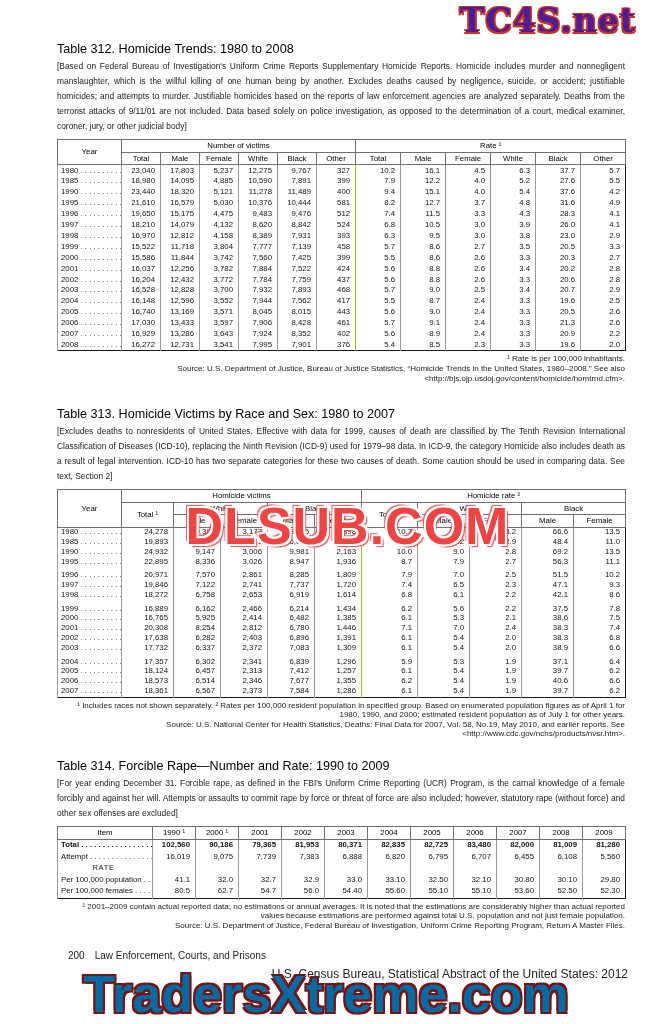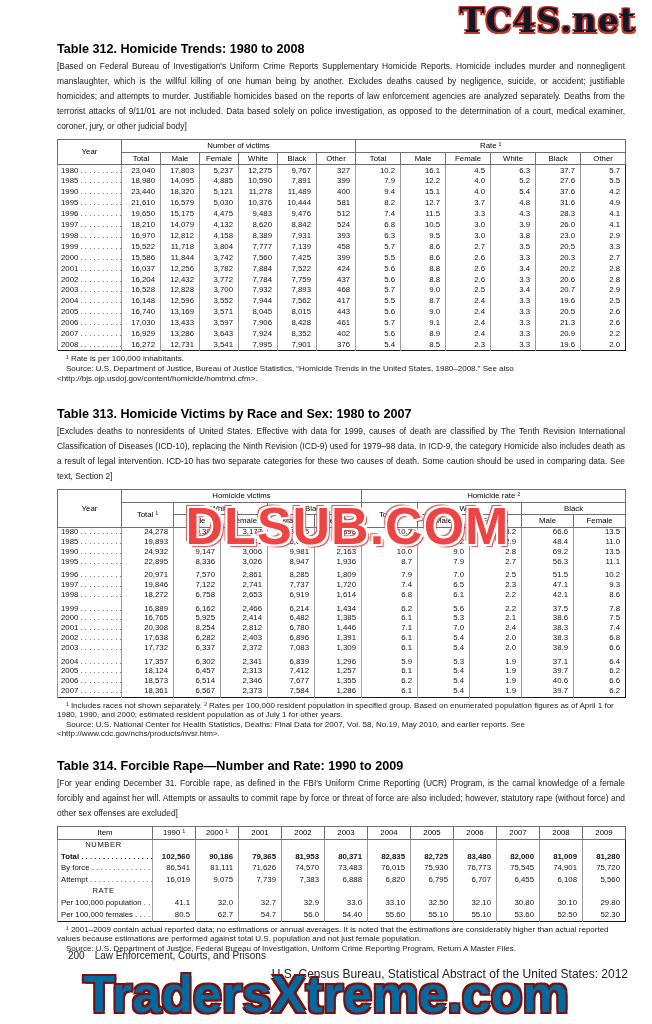--- a/index.html
+++ b/index.html
@@ -2,21 +2,21 @@
 <html><head>
 <meta charset="utf-8">
 <style>
   *{box-sizing:border-box;margin:0;padding:0;}
   html,body{width:652px;height:1024px;}
   body{
     position:relative;overflow:hidden;background:#ffffff;color:#111;
     font-family:"Liberation Sans","DejaVu Sans",sans-serif;
   }
   .content{position:absolute;left:57px;top:0;width:568px;}
-  .t-title{font-size:12.6px;font-weight:bold;color:#000;}
+  .t-title{font-size:12.6px;font-weight:normal;color:#000;}
   #title312{margin-top:42px;}
   #title313{margin-top:24px;}
   #title314{margin-top:20px;}
   .intro{font-size:8.4px;line-height:15px;text-align:justify;margin:3px 0 5px;color:#1a1a1a;}
   table{border-collapse:collapse;width:100%;table-layout:fixed;border:1px solid #1a1a1a;margin-top:2px;}
   thead{border-bottom:1px solid #1a1a1a;}
   th{font-weight:normal;font-size:7.8px;line-height:9.5px;padding:1px 2px;text-align:center;
      border:1px solid #6f6f6f;vertical-align:middle;color:#000;}
   td{font-size:7.8px;padding:0.5px 5px 0.5px 2px;border-left:1px solid #9a9a9a;vertical-align:bottom;}
   td.num{text-align:right;white-space:nowrap;}
@@ -25,30 +25,30 @@
   td.lbl::after{content:" . . . . . . . . . . . . . . . . . . . . . . . . . .";}
   td.section{text-align:center;font-size:7.6px;letter-spacing:0.6px;white-space:nowrap;overflow:visible;}
   td.grp,th.grp{border-left:1px solid #84cc16;}
   tr.bold td{font-weight:bold;}
   #t312 td{line-height:9.9px;}
   #t313 td{line-height:8.9px;}
   #t313 tr.gap td{padding-top:4px;}
   #t314 td{line-height:10.6px;}
   .footnote,.source{font-size:8px;line-height:9.6px;text-indent:9px;color:#1a1a1a;}
   .footnote{margin-top:3px;}
-  .notes{margin-bottom:2px;}
+  .notes{margin-bottom:2px;text-align:right;}
 
   .footer-left{position:absolute;left:57px;top:950px;font-size:10px;color:#222;}
   .footer-left .pgnum{margin-right:10px;margin-left:11px;}
   .footer-right{position:absolute;right:24px;top:967px;font-size:12px;color:#222;}
 
   .wm{position:absolute;white-space:nowrap;font-weight:bold;z-index:50;}
   .wm-top{
     top:1px;right:16px;font-family:"DejaVu Serif","Liberation Serif",serif;
-    font-size:33px;color:#0f172a;letter-spacing:1px;
+    font-size:33px;color:#4c1d95;letter-spacing:1px;
     text-shadow:-1.5px -1.5px 0 #c53427,1.5px -1.5px 0 #c53427,-1.5px 1.5px 0 #c53427,1.5px 1.5px 0 #c53427;
   }
   .wm-mid{
     top:496px;left:50%;transform:translateX(-50%);
     font-size:52px;color:#ef4444;letter-spacing:1px;
     text-shadow:-2px -2px 0 #ffffff,2px -2px 0 #ffffff,-2px 2px 0 #ffffff,2px 2px 0 #ffffff,
                 -3px -3px 1px #d65050,3px 3px 1px #d65050;
     padding-left:43px;
   }
   .wm-bottom{
@@ -622,63 +622,35 @@
         <th>2003</th>
         <th>2004</th>
         <th>2005</th>
         <th>2006</th>
         <th>2007</th>
         <th>2008</th>
         <th>2009</th>
       </tr>
     </thead>
     <tbody>
-        <tr>
-          <td class="section">NUMBER</td>
-          <td class="num"></td>
-          <td class="num"></td>
-          <td class="num"></td>
-          <td class="num"></td>
-          <td class="num"></td>
-          <td class="num"></td>
-          <td class="num"></td>
-          <td class="num"></td>
-          <td class="num"></td>
-          <td class="num"></td>
-          <td class="num"></td>
-        </tr>
         <tr class="bold">
           <td class="lbl">Total</td>
           <td class="num">102,560</td>
           <td class="num">90,186</td>
           <td class="num">79,365</td>
           <td class="num">81,953</td>
           <td class="num">80,371</td>
           <td class="num">82,835</td>
           <td class="num">82,725</td>
           <td class="num">83,480</td>
           <td class="num">82,000</td>
           <td class="num">81,009</td>
           <td class="num">81,280</td>
         </tr>
         <tr>
-          <td class="lbl">By force</td>
-          <td class="num">86,541</td>
-          <td class="num">81,111</td>
-          <td class="num">71,626</td>
-          <td class="num">74,570</td>
-          <td class="num">73,483</td>
-          <td class="num">76,015</td>
-          <td class="num">75,930</td>
-          <td class="num">76,773</td>
-          <td class="num">75,545</td>
-          <td class="num">74,901</td>
-          <td class="num">75,720</td>
-        </tr>
-        <tr>
           <td class="lbl">Attempt</td>
           <td class="num">16,019</td>
           <td class="num">9,075</td>
           <td class="num">7,739</td>
           <td class="num">7,383</td>
           <td class="num">6,888</td>
           <td class="num">6,820</td>
           <td class="num">6,795</td>
           <td class="num">6,707</td>
           <td class="num">6,455</td>

